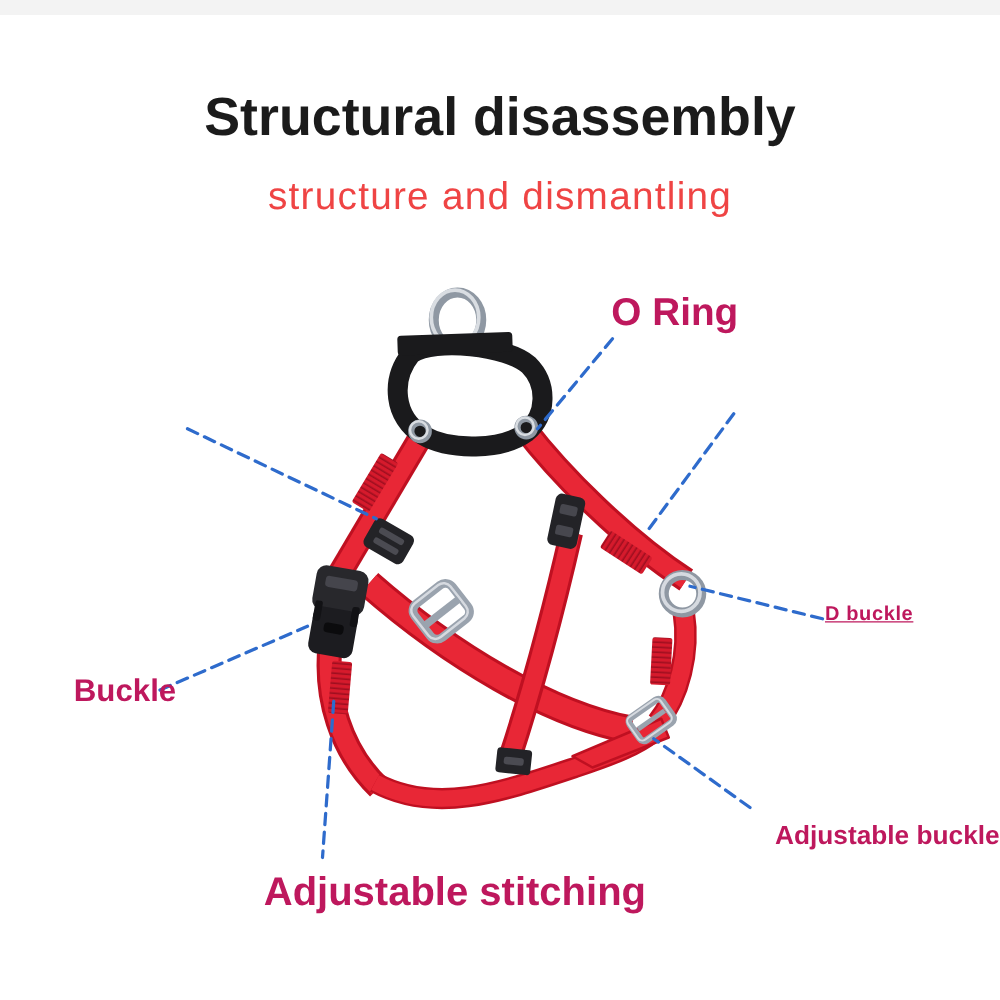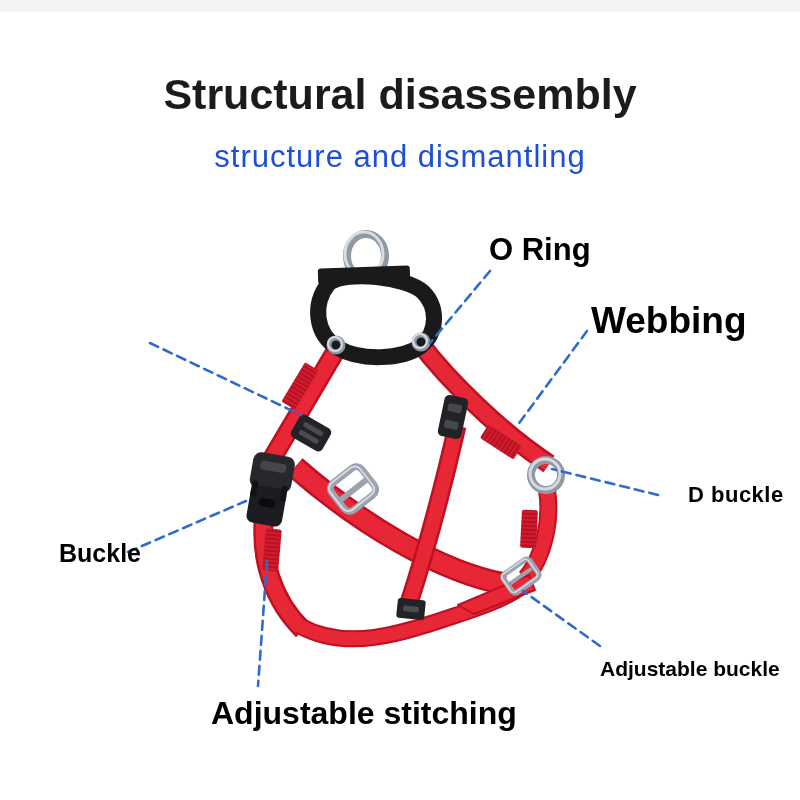--- a/index.html
+++ b/index.html
@@ -7,32 +7,32 @@
     position:relative;width:800px;height:800px;background:#ffffff;
     overflow:hidden;font-family:"Liberation Sans",sans-serif;margin:12px auto;
   }
   #harness-svg{position:absolute;left:0;top:0;width:800px;height:800px;}
   .page-title{
     position:absolute;left:0;right:0;top:58px;text-align:center;
     font-size:43px;font-weight:700;color:#1b1b1b;letter-spacing:0px;
   }
   .page-subtitle{
     position:absolute;left:0;right:0;top:127px;text-align:center;
-    font-size:31px;font-weight:400;color:#1d4ed8;letter-spacing:1px;
+    font-size:31px;font-weight:400;color:#ef4444;letter-spacing:1px;
   }
   .label{
-    position:absolute;font-weight:700;color:#000000;line-height:1.12;
+    position:absolute;font-weight:700;color:#be185d;line-height:1.12;
     white-space:pre-line;
   }
   #label-o-ring{left:489px;top:221px;font-size:31px;}
   #label-webbing{left:591px;top:288px;font-size:37px;}
   #label-bundle-buckle{left:80px;top:294px;font-size:21px;}
   #label-buckle{left:59px;top:527px;font-size:25px;}
-  #label-d-buckle{left:688px;top:471px;font-size:22px;letter-spacing:0.5px;}
-  #label-adjustable-buckle{left:600px;top:645px;font-size:21px;}
+  #label-d-buckle{left:660px;top:471px;font-size:16px;letter-spacing:0.5px;text-decoration:underline;}
+  #label-adjustable-buckle{left:620px;top:645px;font-size:21px;}
   #label-encrypted-stitching{left:211px;top:684px;font-size:32px;}
   .leader{stroke:#2e6bcc;stroke-width:2.6;stroke-dasharray:9 6;stroke-linecap:round;fill:none;}
 </style>
 </head>
 <body>
 
 <div id="stage">
 
   <svg id="harness-svg" viewBox="0 0 800 800" xmlns="http://www.w3.org/2000/svg">
     <defs>
@@ -153,18 +153,17 @@
         <line x1="128" y1="540" x2="246" y2="489" class="leader" stroke="#2e6bcc"></line>
         <line x1="600" y1="634" x2="523" y2="579" class="leader" stroke="#2e6bcc"></line>
         <line x1="267" y1="549" x2="258" y2="674" class="leader" stroke="#2e6bcc"></line>
       </g>
   </svg>
 
   <div class="page-title">Structural disassembly</div>
   <div class="page-subtitle">structure and dismantling</div>
 
   <div class="label" id="label-o-ring">O Ring</div>
-  <div class="label" id="label-webbing">Webbing</div>
   <div class="label" id="label-buckle">Buckle</div>
   <div class="label" id="label-d-buckle">D buckle</div>
   <div class="label" id="label-adjustable-buckle">Adjustable buckle</div>
   <div class="label" id="label-encrypted-stitching">Adjustable stitching</div>
 </div>
 
 </body></html>

